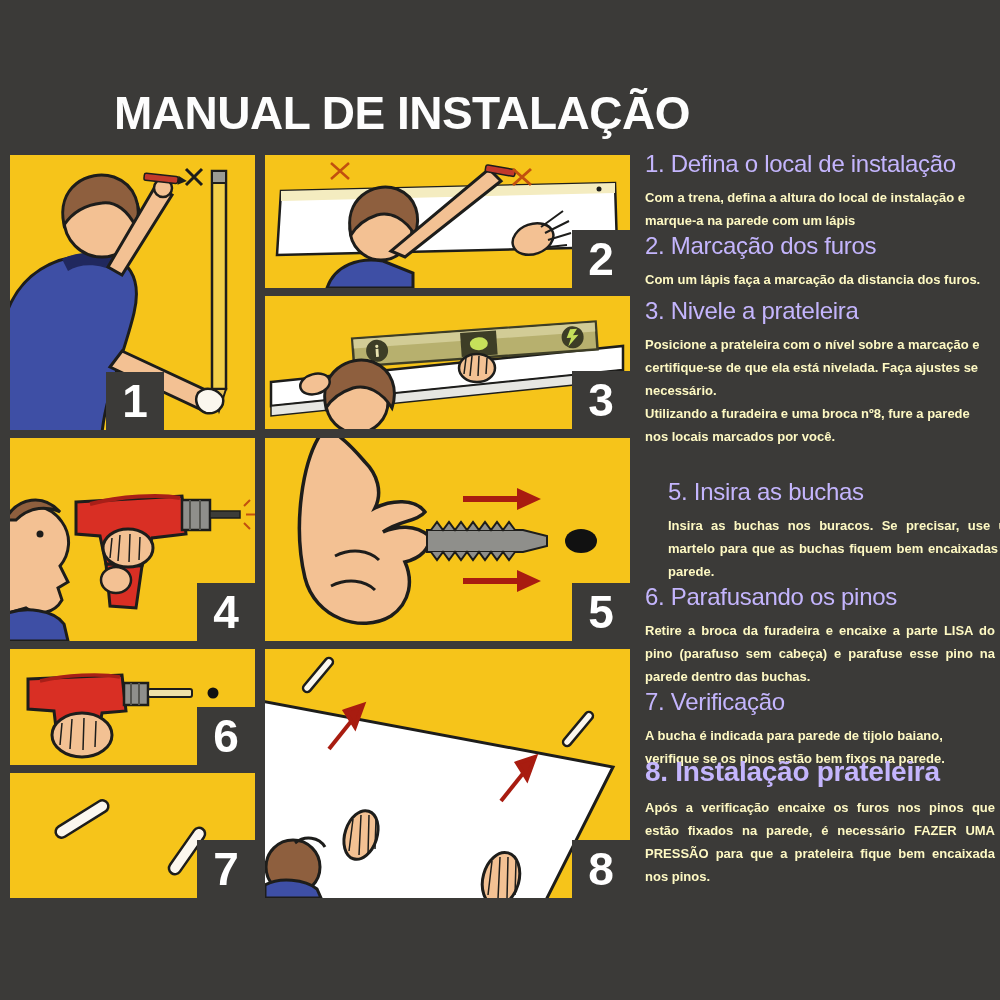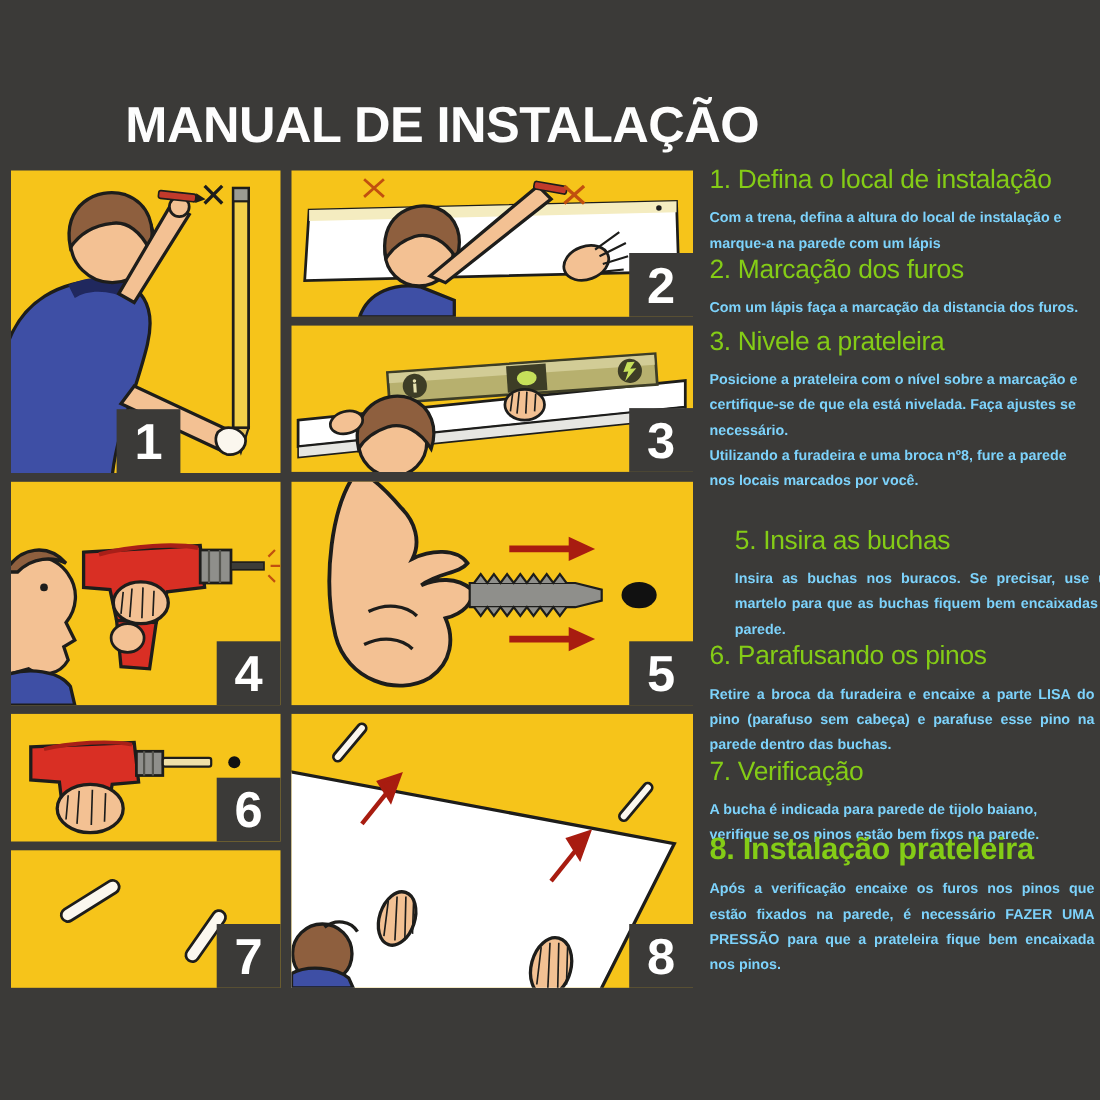--- a/index.html
+++ b/index.html
@@ -22,22 +22,22 @@
   .p1{left:10px;top:155px;width:245px;height:275px;}
   .p2{left:265px;top:155px;width:365px;height:133px;}
   .p3{left:265px;top:296px;width:365px;height:133px;}
   .p4{left:10px;top:438px;width:245px;height:203px;}
   .p5{left:265px;top:438px;width:365px;height:203px;}
   .p6{left:10px;top:649px;width:245px;height:116px;}
   .p7{left:10px;top:773px;width:245px;height:125px;}
   .p8{left:265px;top:649px;width:365px;height:249px;}
   
   .step{position:absolute;left:645px;width:350px;}
-  .step h2{margin:0;font-size:24px;font-weight:400;letter-spacing:-0.3px;color:#84cc16;line-height:1.2;}
-  .step p{margin:7px 0 0 0;font-size:13px;font-weight:bold;line-height:1.78;color:#7dd3fc;}
+  .step h2{margin:0;font-size:24px;font-weight:400;letter-spacing:-0.3px;color:#c4b5fd;line-height:1.2;}
+  .step p{margin:7px 0 0 0;font-size:13px;font-weight:bold;line-height:1.78;color:#fef9c3;}
   .step.just p{text-align:justify;}
   .s1{top:150px;}.s2{top:232px;}.s3{top:297px;}.s4{top:395px;}
   .s5{top:478px;margin-left:23px;}.s6{top:583px;}.s7{top:688px;}.s8{top:755px;}
   .step.s8 h2{font-size:28px;font-weight:800;letter-spacing:-0.3px;}
 </style>
 </head>
 <body>
 
 <div class="poster">
 

